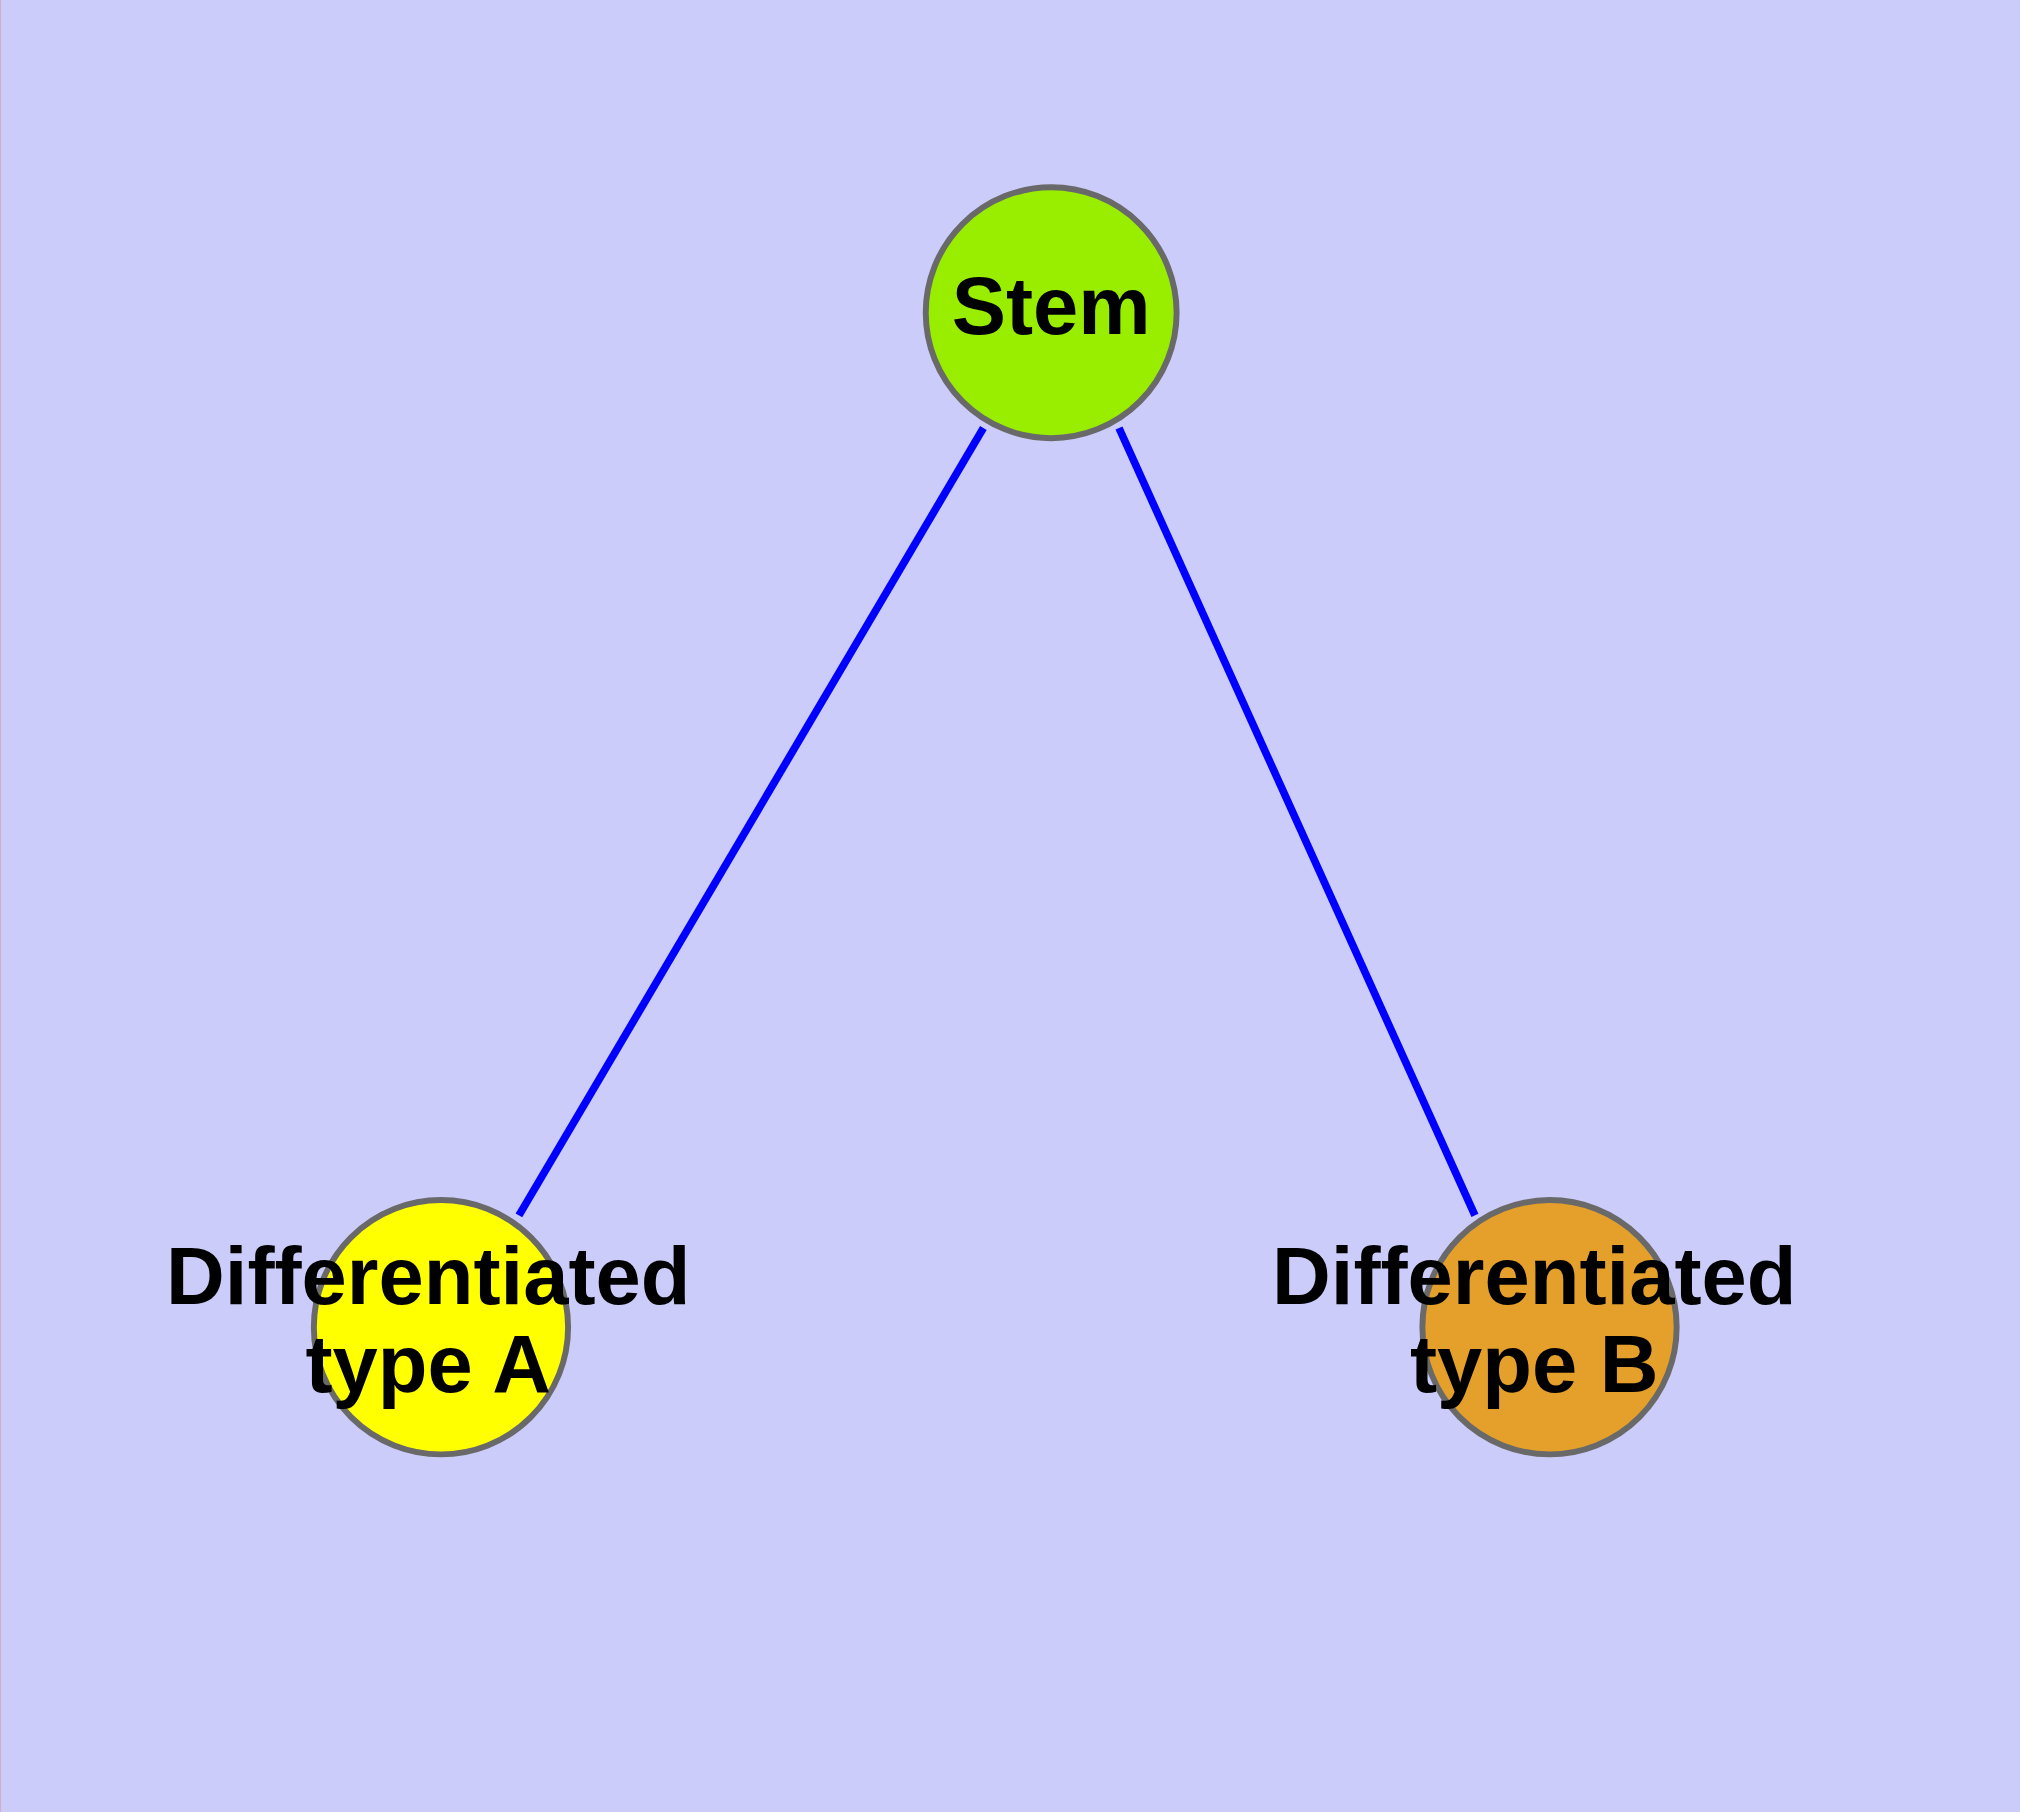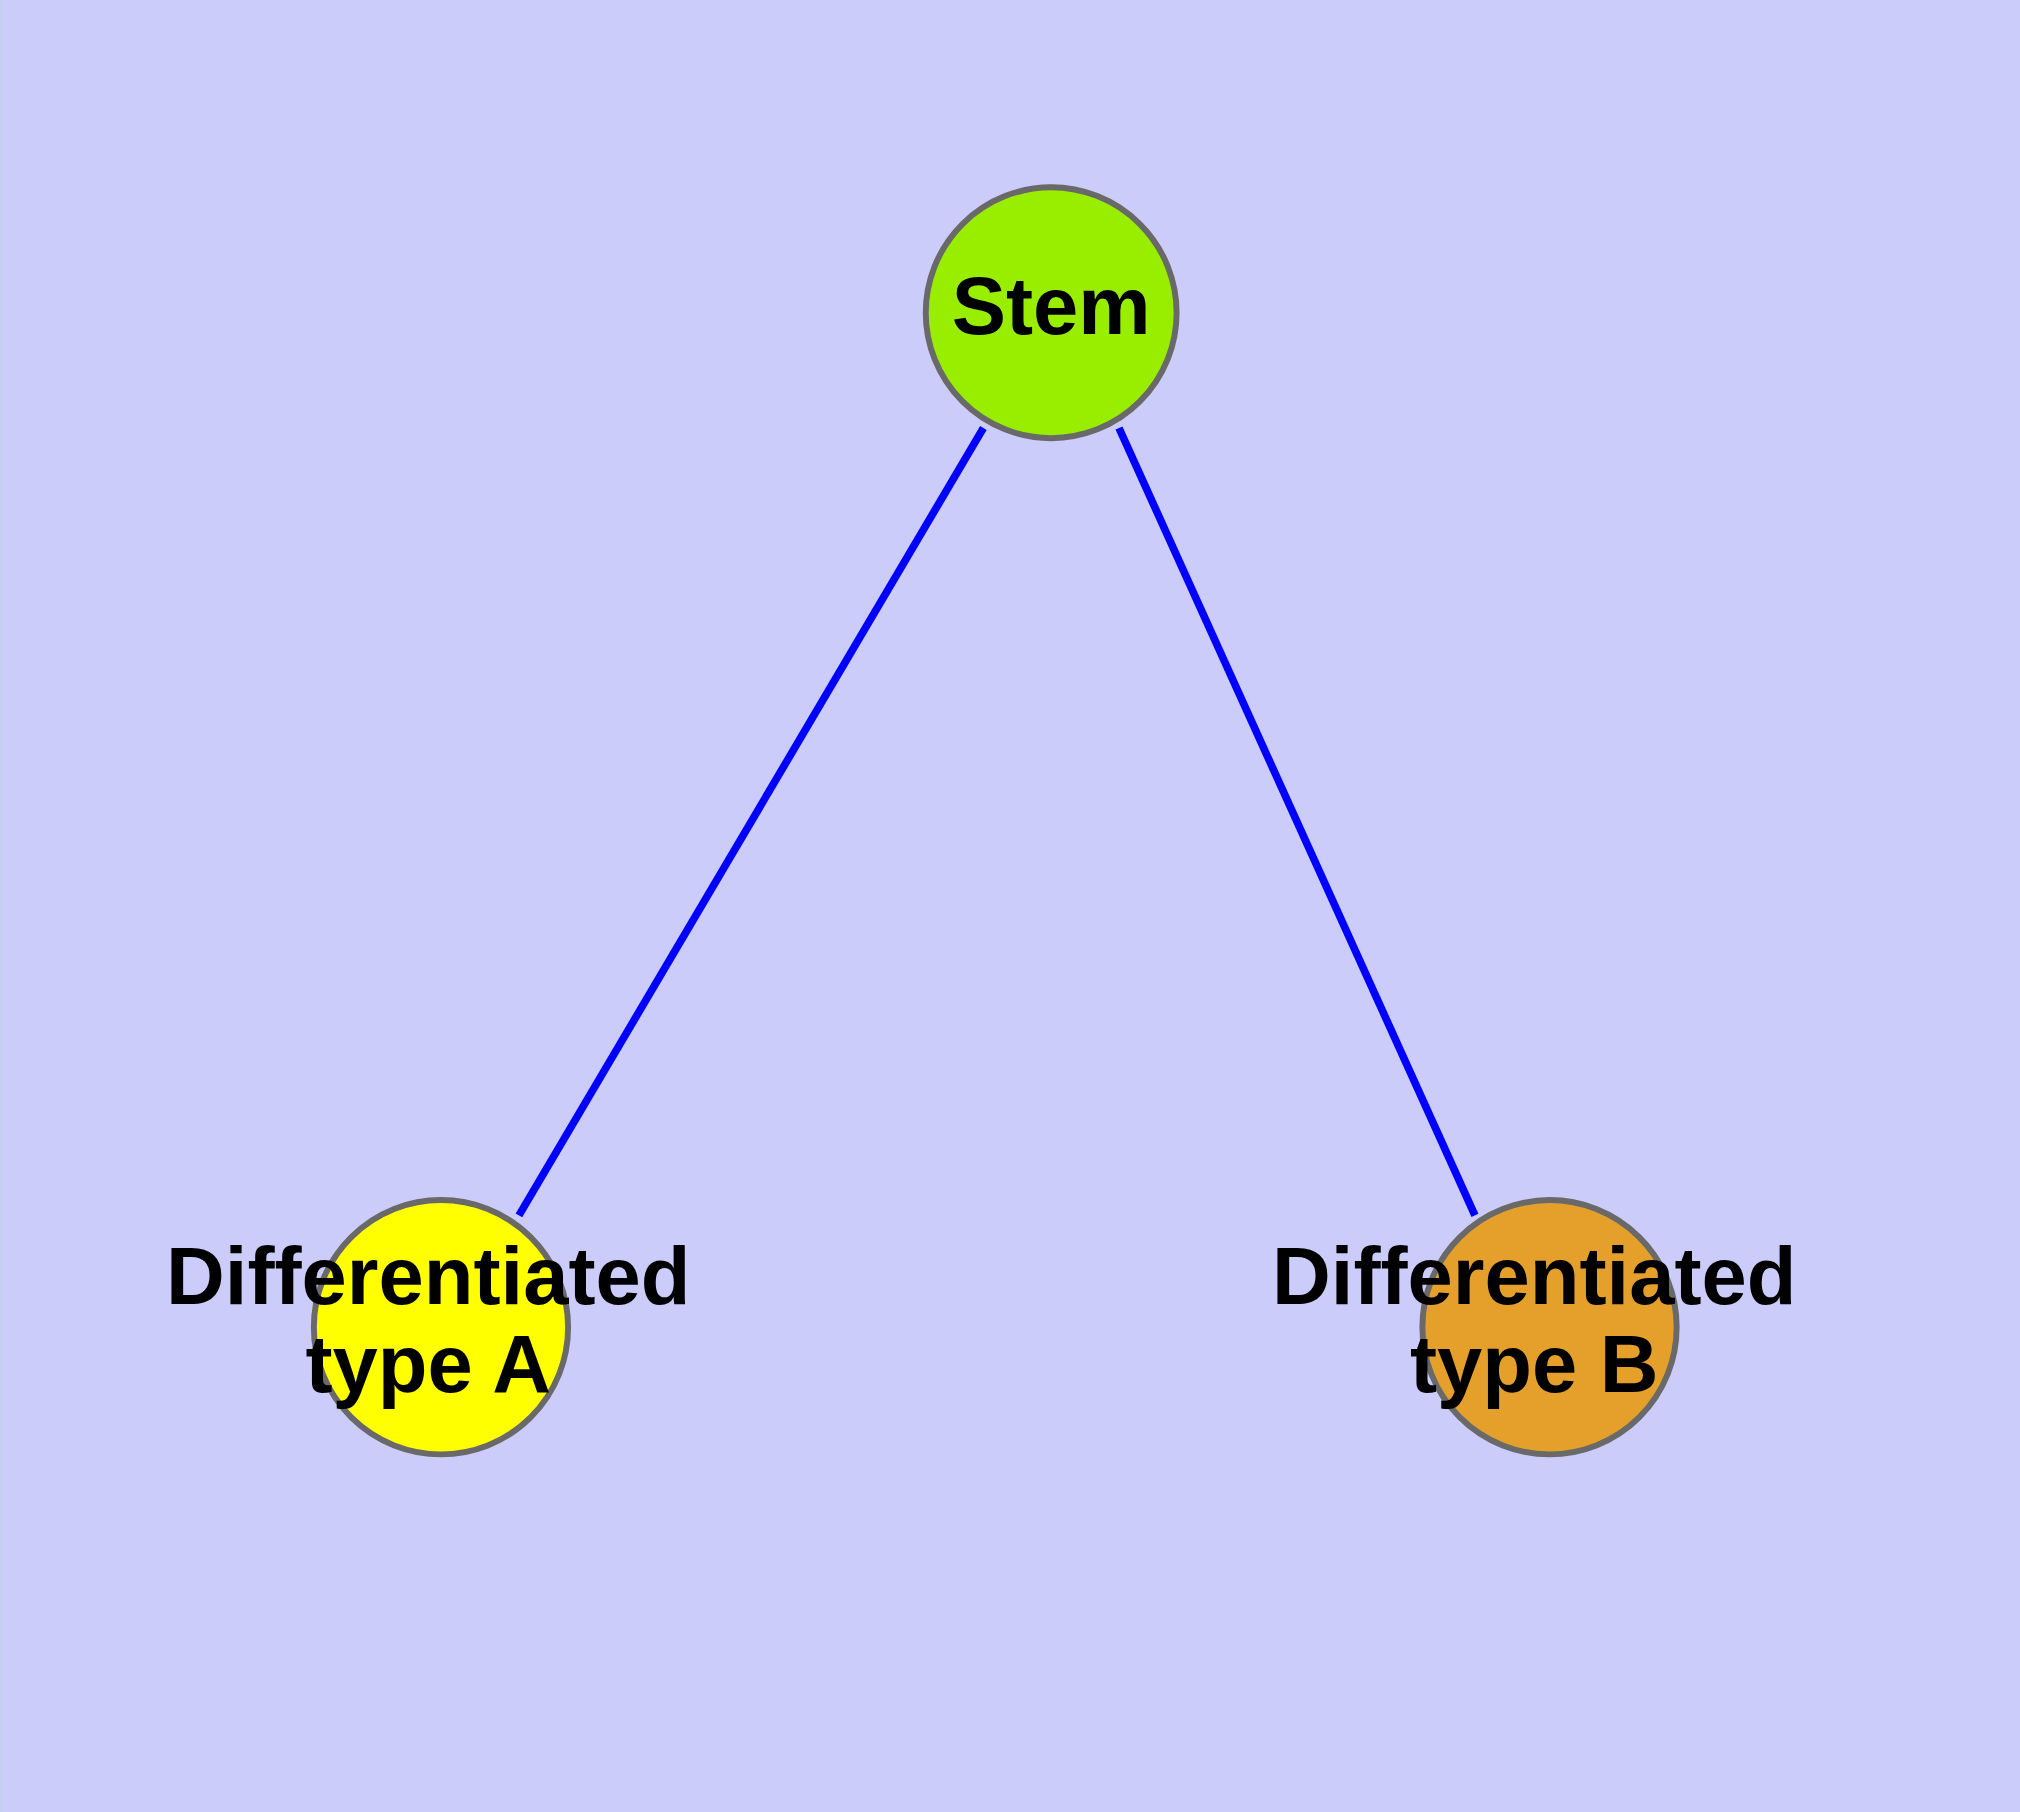--- a/index.html
+++ b/index.html
@@ -11,21 +11,21 @@
   body {
     width: 2021px;
     height: 1812px;
     overflow: hidden;
     font-family: "Liberation Sans", sans-serif;
   }
   #graph-canvas {
     position: relative;
     width: 2021px;
     height: 1812px;
-    background: #86efac;
+    background: #ef4444;
   }
   #graph-svg {
     position: absolute;
     top: 0;
     left: 0;
     width: 2021px;
     height: 1812px;
     display: block;
   }
   .node-label {

